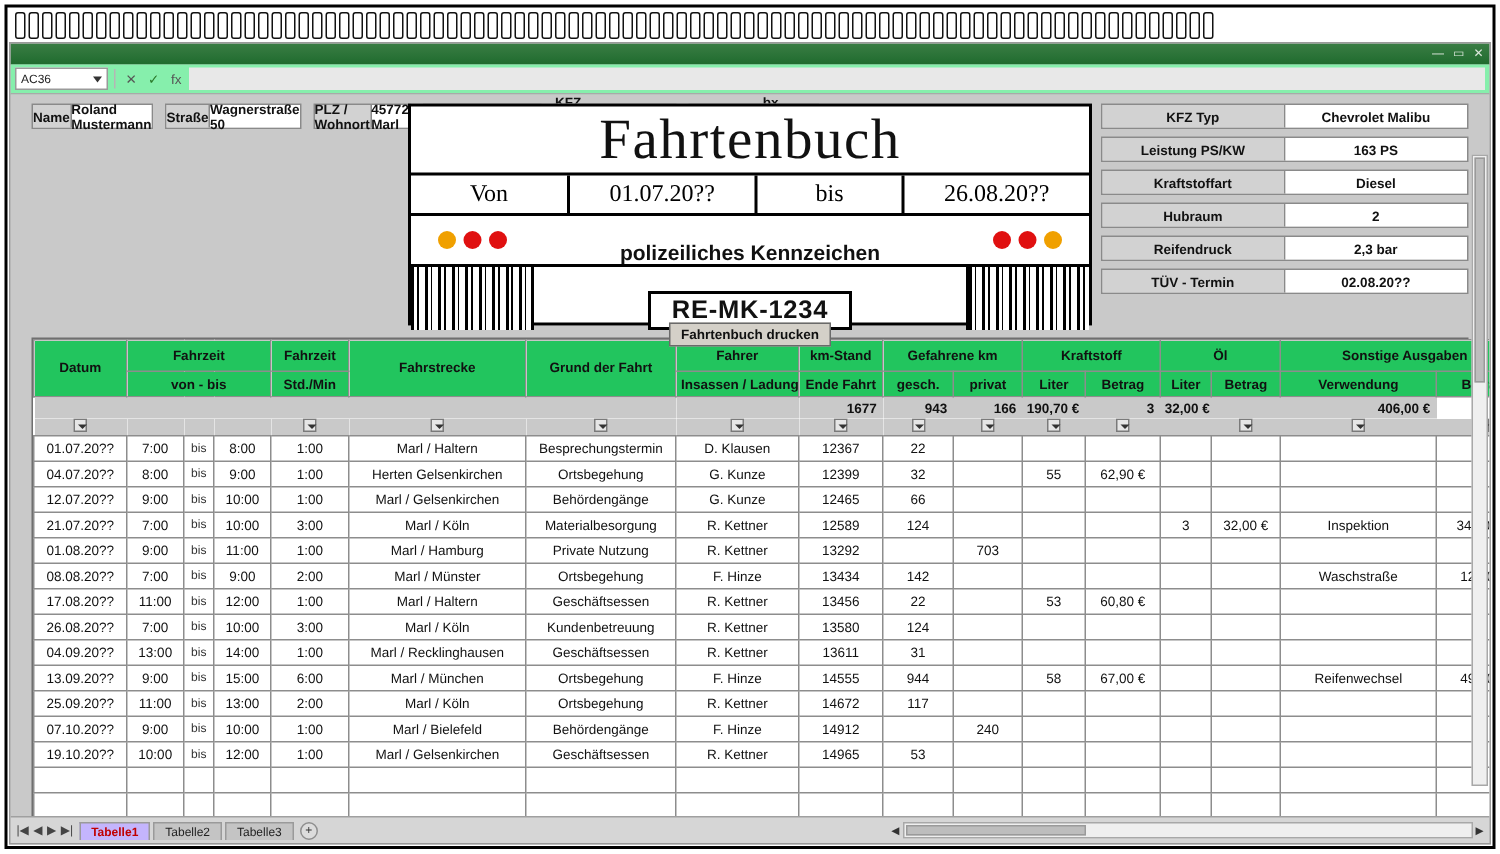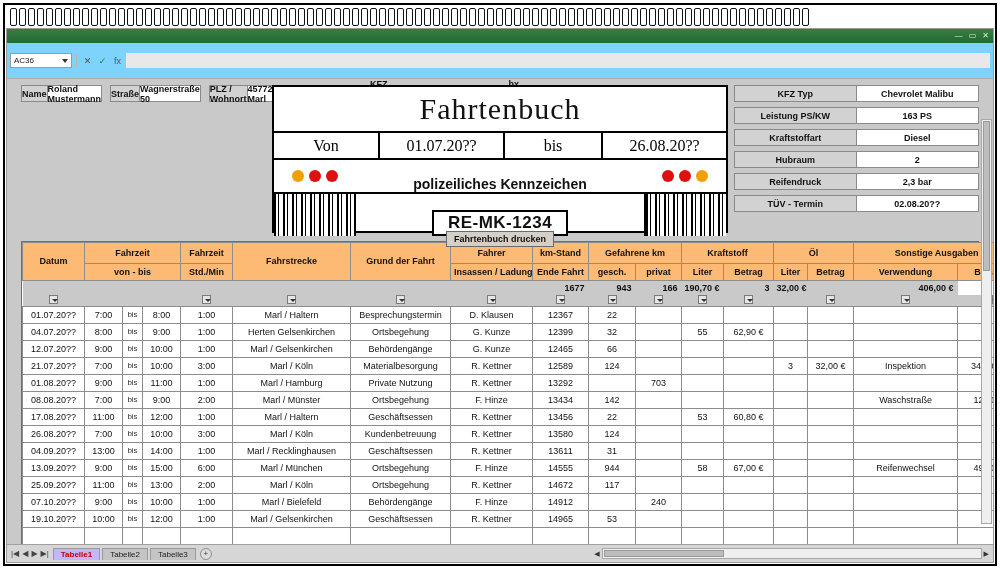--- a/index.html
+++ b/index.html
@@ -64,22 +64,22 @@
   }
   .wbtn {
     color: #dfe9df;
     font-size: 8px;
     line-height: 8px;
     cursor: default;
   }
 
   
   .formulabar {
-    height: 36px;
-    background: #7dd3fc;
+    height: 20px;
+    background: #86efac;
     border-bottom: 1px solid #a9a9a9;
     display: flex;
     align-items: center;
     gap: 2px;
     padding: 0 3px;
     flex: 0 0 auto;
   }
   .namebox {
     width: 62px; height: 15px;
     background: #fff;
@@ -166,21 +166,21 @@
     background: #fff;
     height: 148px;
     display: flex;
     flex-direction: column;
     position: relative;
   }
   .bigtitle {
     flex: 0 0 46px;
     display: flex; align-items: center; justify-content: center;
     font-family: "Liberation Serif", serif;
-    font-size: 30px;
+    font-size: 38px;
     letter-spacing: 1px;
     color: #111;
     border-bottom: 2px solid #000;
   }
   .vonbis {
     flex: 0 0 27px;
     display: flex;
     border-bottom: 2px solid #000;
     font-family: "Liberation Serif", serif;
     font-size: 16px;
@@ -274,21 +274,21 @@
     background: #fff;
   }
   table.log th, table.log td {
     border: 1px solid #8d8d8d;
     height: 17px;
     padding: 0 3px;
     overflow: hidden;
     white-space: nowrap;
   }
   table.log thead th {
-    background: #fdba74;
+    background: #22c55e;
     font-weight: bold;
     text-align: center;
     vertical-align: middle;
     font-size: 9px;
     line-height: 11px;
   }
   .hdr-top { height: 21px; }
   .hdr-sub { height: 13px; font-size: 8px; font-weight: normal; }
   tr.sumrow td {
     height: 14px;

